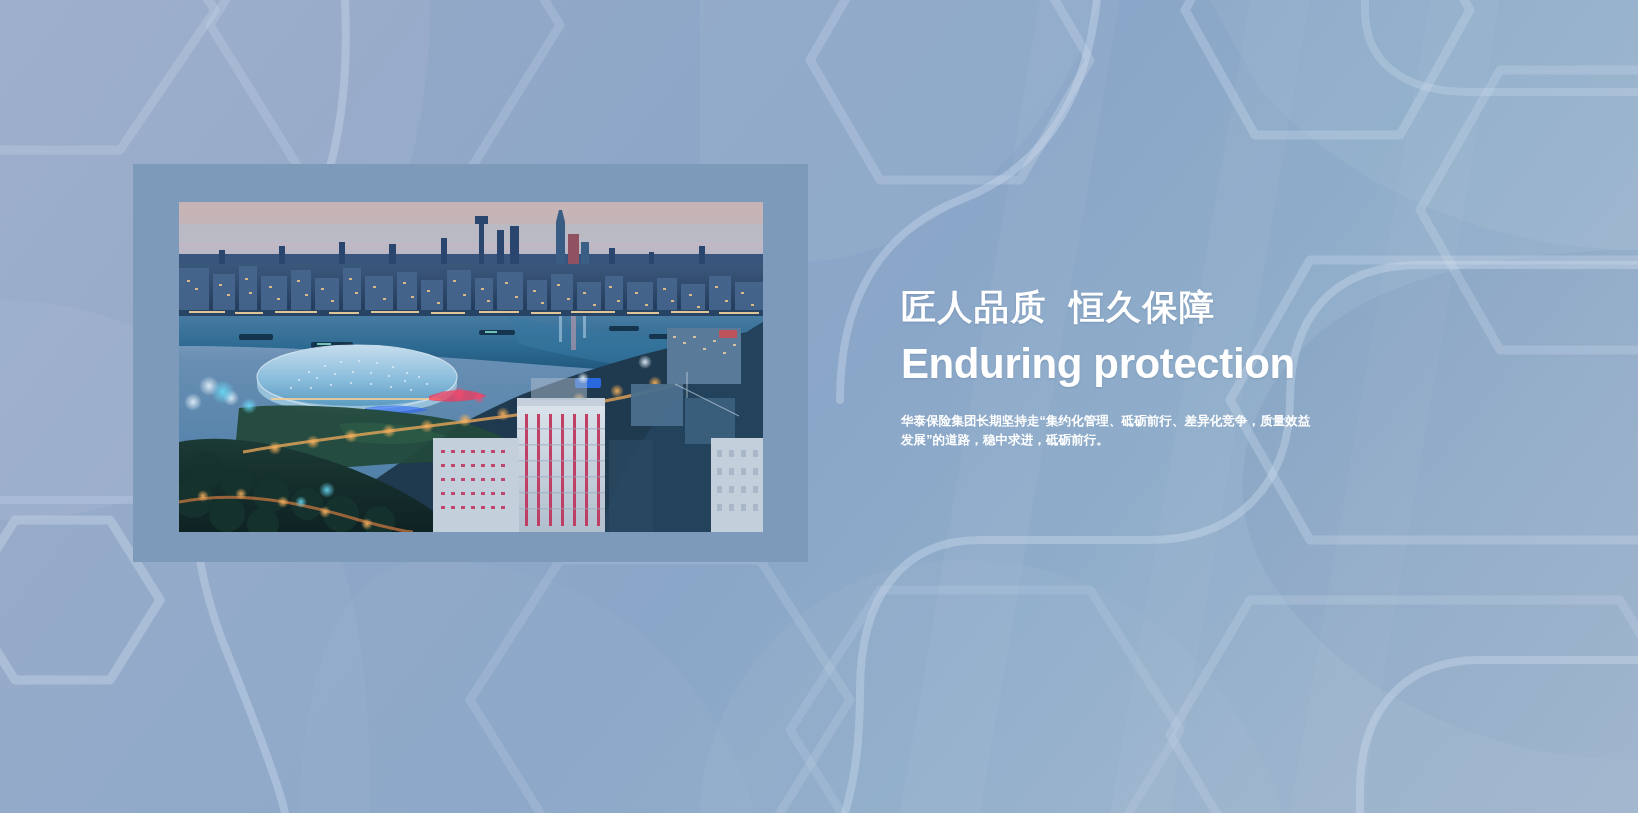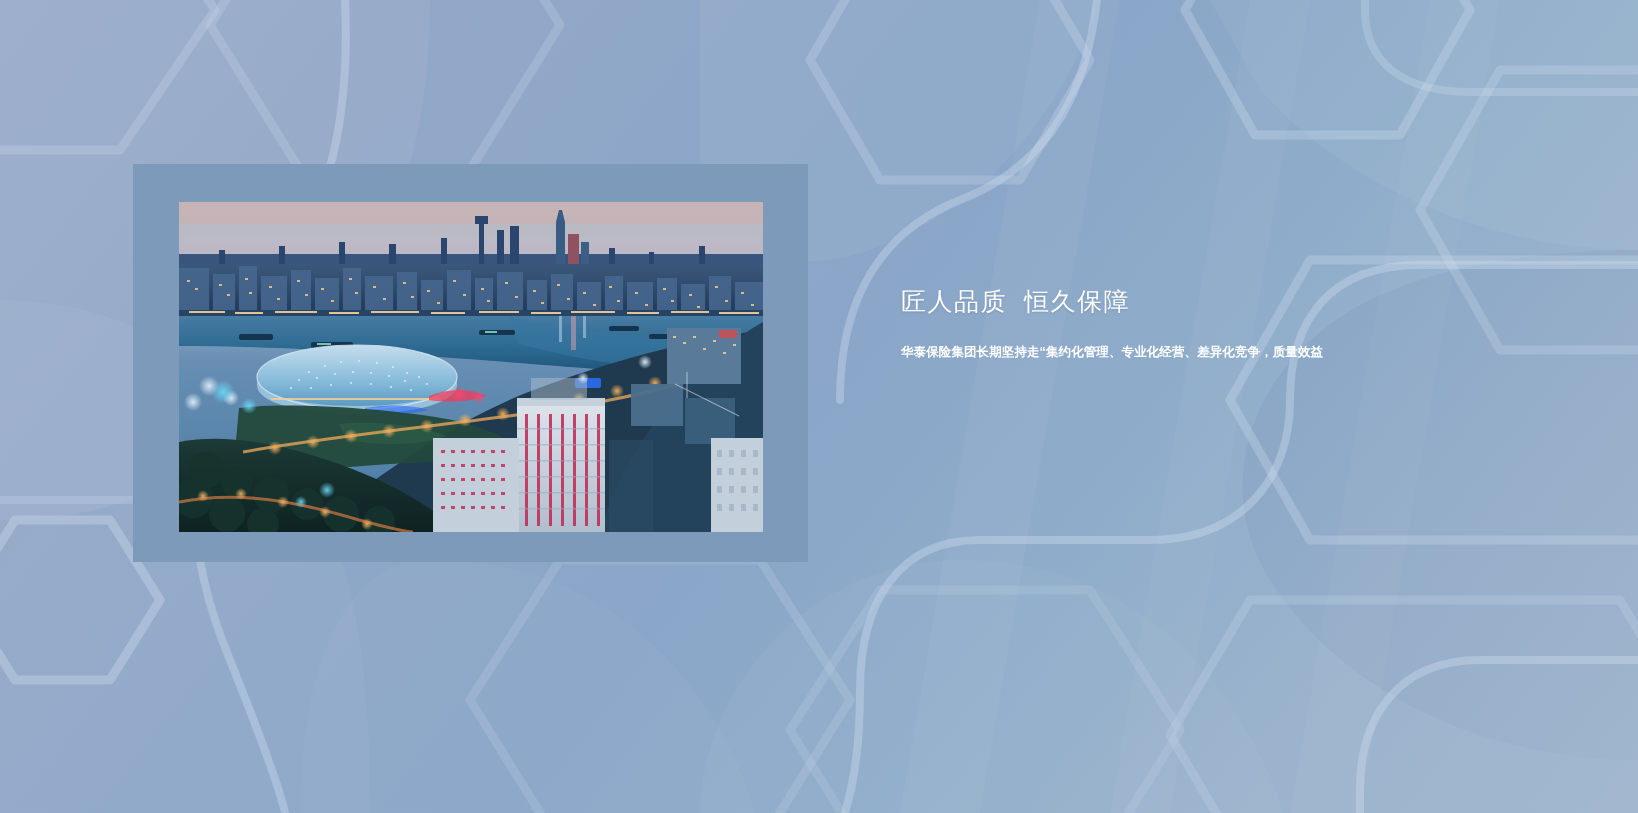--- a/index.html
+++ b/index.html
@@ -51,25 +51,25 @@
   }
   #photo svg { display:block; width:584px; height:330px; }
 
   
   #text-block {
     position:absolute;
     left:901px; top:286px;
     width:560px;
   }
   #headline-cn {
-    font-size:25px;
+    font-size:35px;
     line-height:1.22;
     letter-spacing:1.5px;
     color:#ffffff;
-    font-weight:400;
+    font-weight:700;
     white-space:pre;
     text-shadow:0 1px 2px rgba(40,60,90,.18);
   }
   #headline-en {
     margin-top:12px;
     font-size:42px;
     line-height:1.09;
     font-weight:700;
     color:#ffffff;
     letter-spacing:-0.4px;
@@ -560,19 +560,21 @@
         </g>
 
         <rect width="584" height="330" fill="#1d3b63" opacity="0.05"></rect>
       </svg>
     </div>
   </div>
 
   <div id="text-block">
     <div id="headline-cn">匠人品质  恒久保障</div>
     <div id="headline-en">
+      <span class="ln">Enduring protection</span>
     </div>
     <div id="body-cn">
-      <span class="ln">华泰保险集团长期坚持走“集约化管理、专业化经营、差异化竞争，质量效益</span>
+      <span class="ln">华泰保险集团长期坚持走“集约化管理、砥砺前行、差异化竞争，质量效益</span>
+      <span class="ln">发展”的道路，稳中求进，砥砺前行。</span>
     </div>
   </div>
 
 </div>
 
 </body></html>

